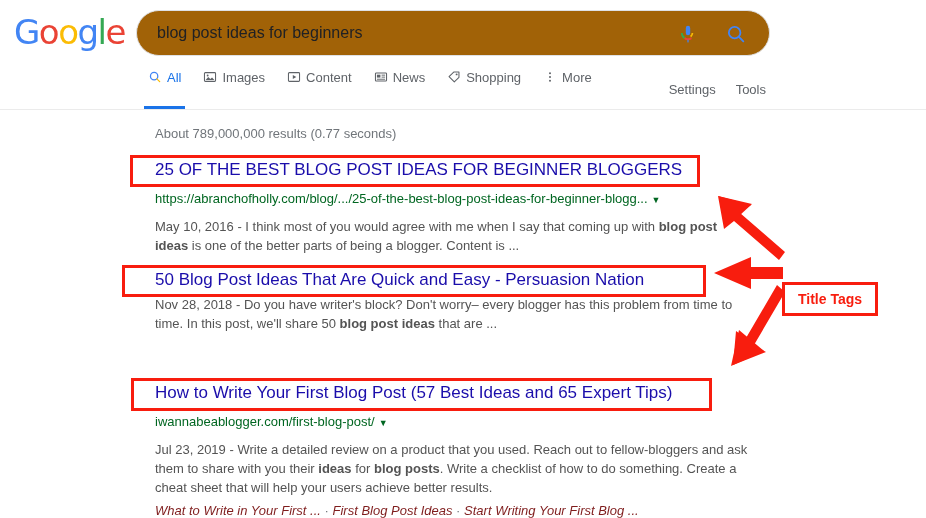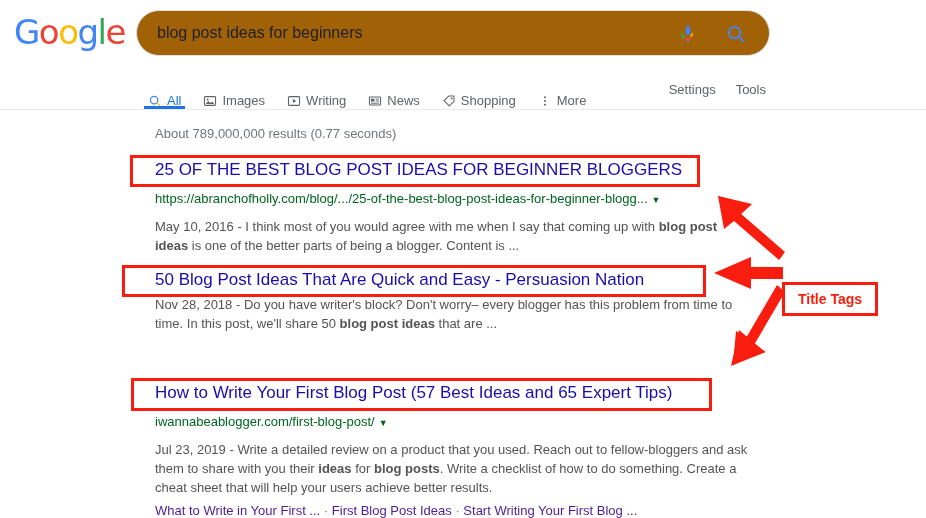--- a/index.html
+++ b/index.html
@@ -49,21 +49,21 @@
     width: 22px; height: 22px; cursor: pointer;
   }
 
   
   .navbar {
     position: absolute; left: 0; top: 70px; width: 926px; height: 40px;
     border-bottom: 1px solid #ebebeb;
   }
   .tabs { position: absolute; left: 148px; top: 0; display: flex; align-items: center; height: 38px; }
   .tab {
-    display: flex; align-items: flex-end; gap: 5px;
+    display: flex; align-items: flex-start; gap: 5px;
     margin-right: 22px; height: 38px;
     font-size: 13px; color: #5f6368; cursor: pointer;
     position: relative; white-space: nowrap;
   }
   .tab.active { color: #1a73e8; }
   .tab.active::after {
     content: ""; position: absolute; left: -4px; right: -4px; bottom: -1px;
     height: 3px; background: #1a73e8;
   }
   .tab .ticon { width: 14px; height: 14px; display: inline-block; }
@@ -94,21 +94,21 @@
   }
   .r-url .caret { color: #006621; font-size: 9px; margin-left: 4px; }
   .r-snippet {
     font-size: 13px; line-height: 19px; color: #545454;
     margin-top: 3px; width: 595px;
   }
   .r-snippet b { color: #545454; font-weight: bold; }
   .sitelinks {
     font-size: 13px; line-height: 20px; color: #1a0dab; margin-top: 4px;
   }
-  .sitelinks a { color: #4c1d95; text-decoration: none; cursor: pointer; }
+  .sitelinks a { color: #7f1d1d; text-decoration: none; cursor: pointer; font-style: italic; }
   .sitelinks .sep { color: #70757a; }
 
   
   .anno-box {
     position: absolute;
     border: 3px solid #f81d0e;
     background: transparent;
     pointer-events: none;
   }
   .ab1 { left: 130px; top: 155px; width: 570px; height: 32px; }
@@ -184,21 +184,21 @@
         <span>Images</span>
       </div>
 
       <div class="tab">
         <span class="ticon">
           <svg width="14" height="14" viewBox="0 0 24 24">
             <rect x="2.5" y="4.5" width="19" height="15" rx="1.5" fill="none" stroke="#5f6368" stroke-width="1.8"></rect>
             <path d="M10 8.5l6 3.5-6 3.5z" fill="#5f6368"></path>
           </svg>
         </span>
-        <span>Writing</span>
+        <span>Content</span>
       </div>
 
       <div class="tab">
         <span class="ticon">
           <svg width="14" height="14" viewBox="0 0 24 24">
             <rect x="2.5" y="5" width="19" height="14" rx="1.5" fill="none" stroke="#5f6368" stroke-width="1.8"></rect>
             <rect x="5" y="8" width="6" height="5" fill="#5f6368"></rect>
             <rect x="13" y="8" width="6" height="1.6" fill="#5f6368"></rect>
             <rect x="13" y="11.4" width="6" height="1.6" fill="#5f6368"></rect>
             <rect x="5" y="15" width="14" height="1.6" fill="#5f6368"></rect>

